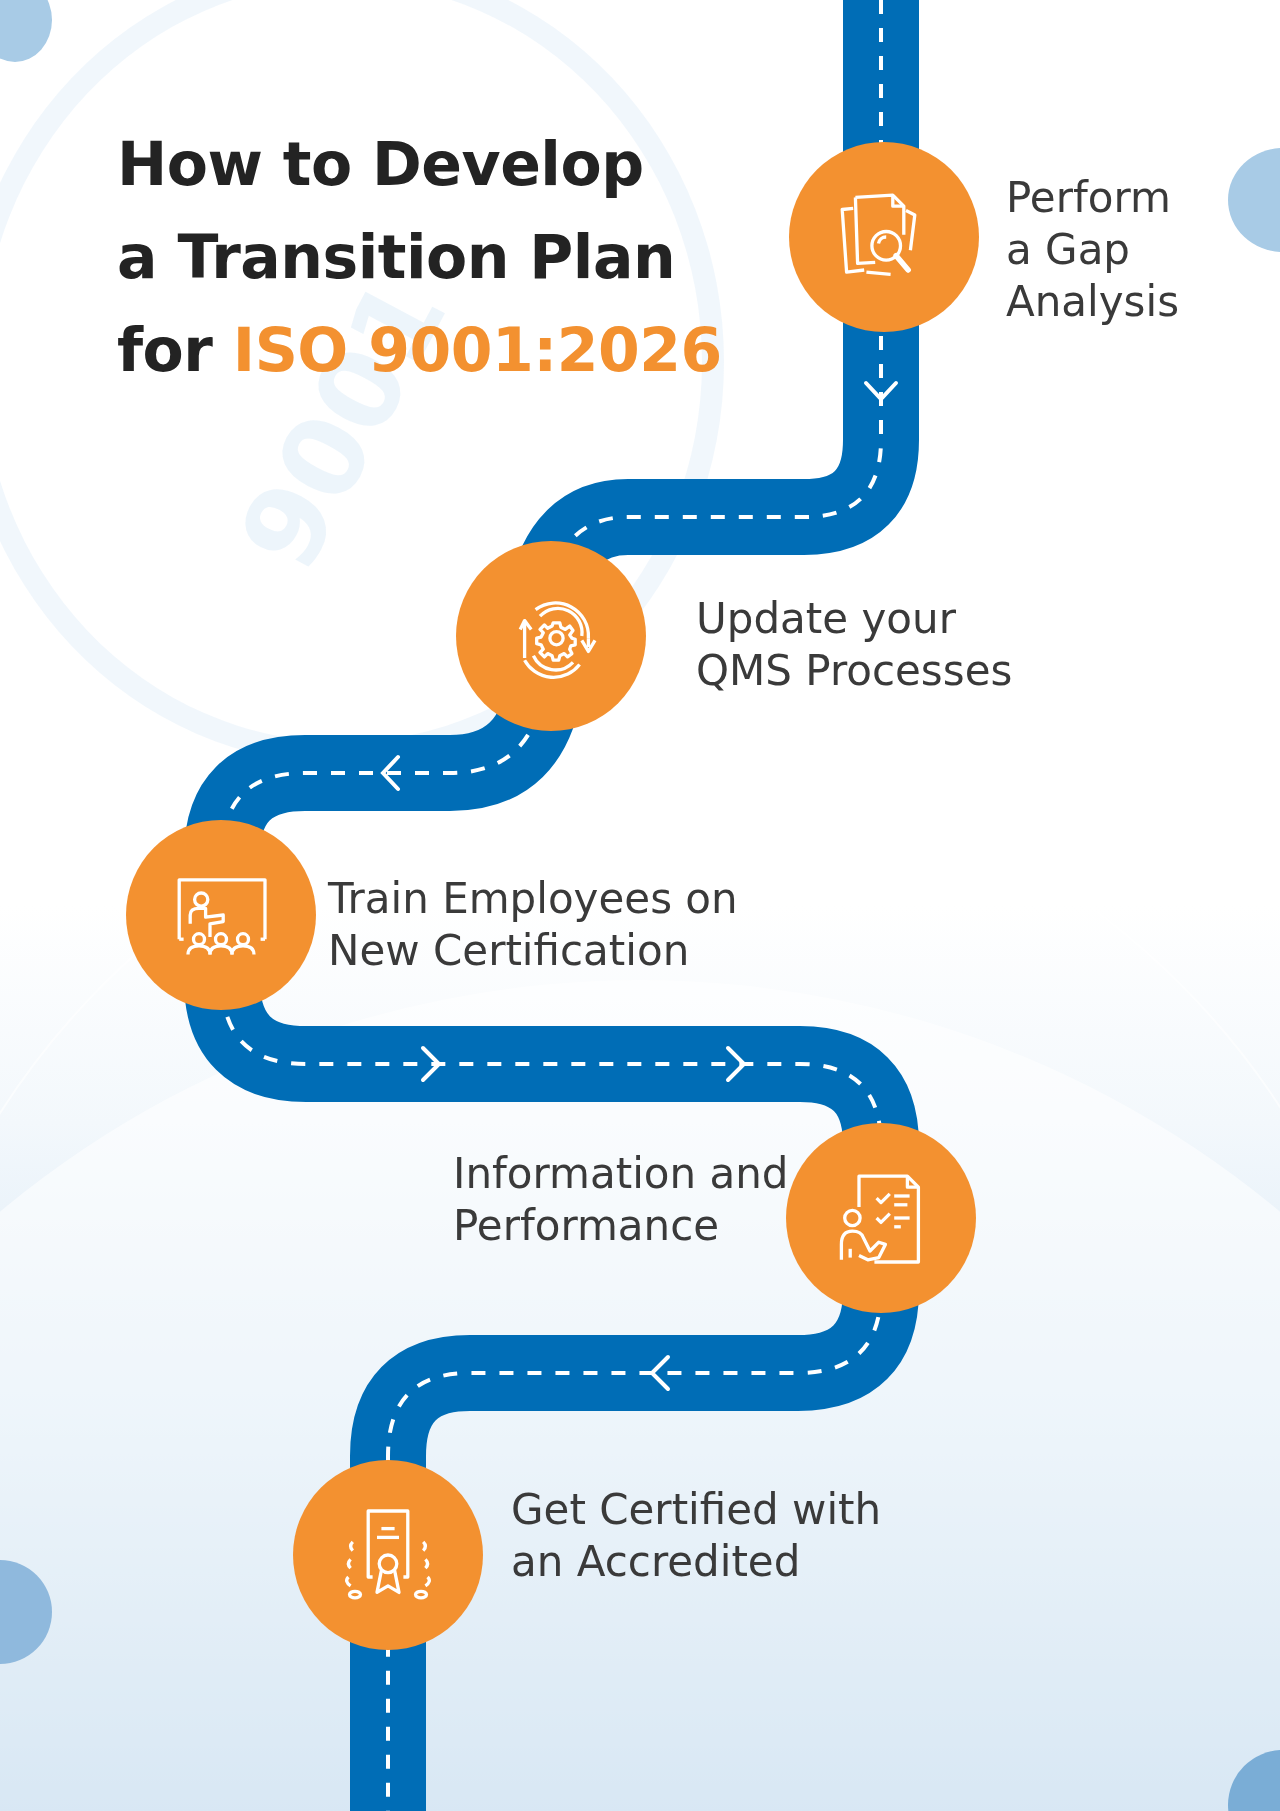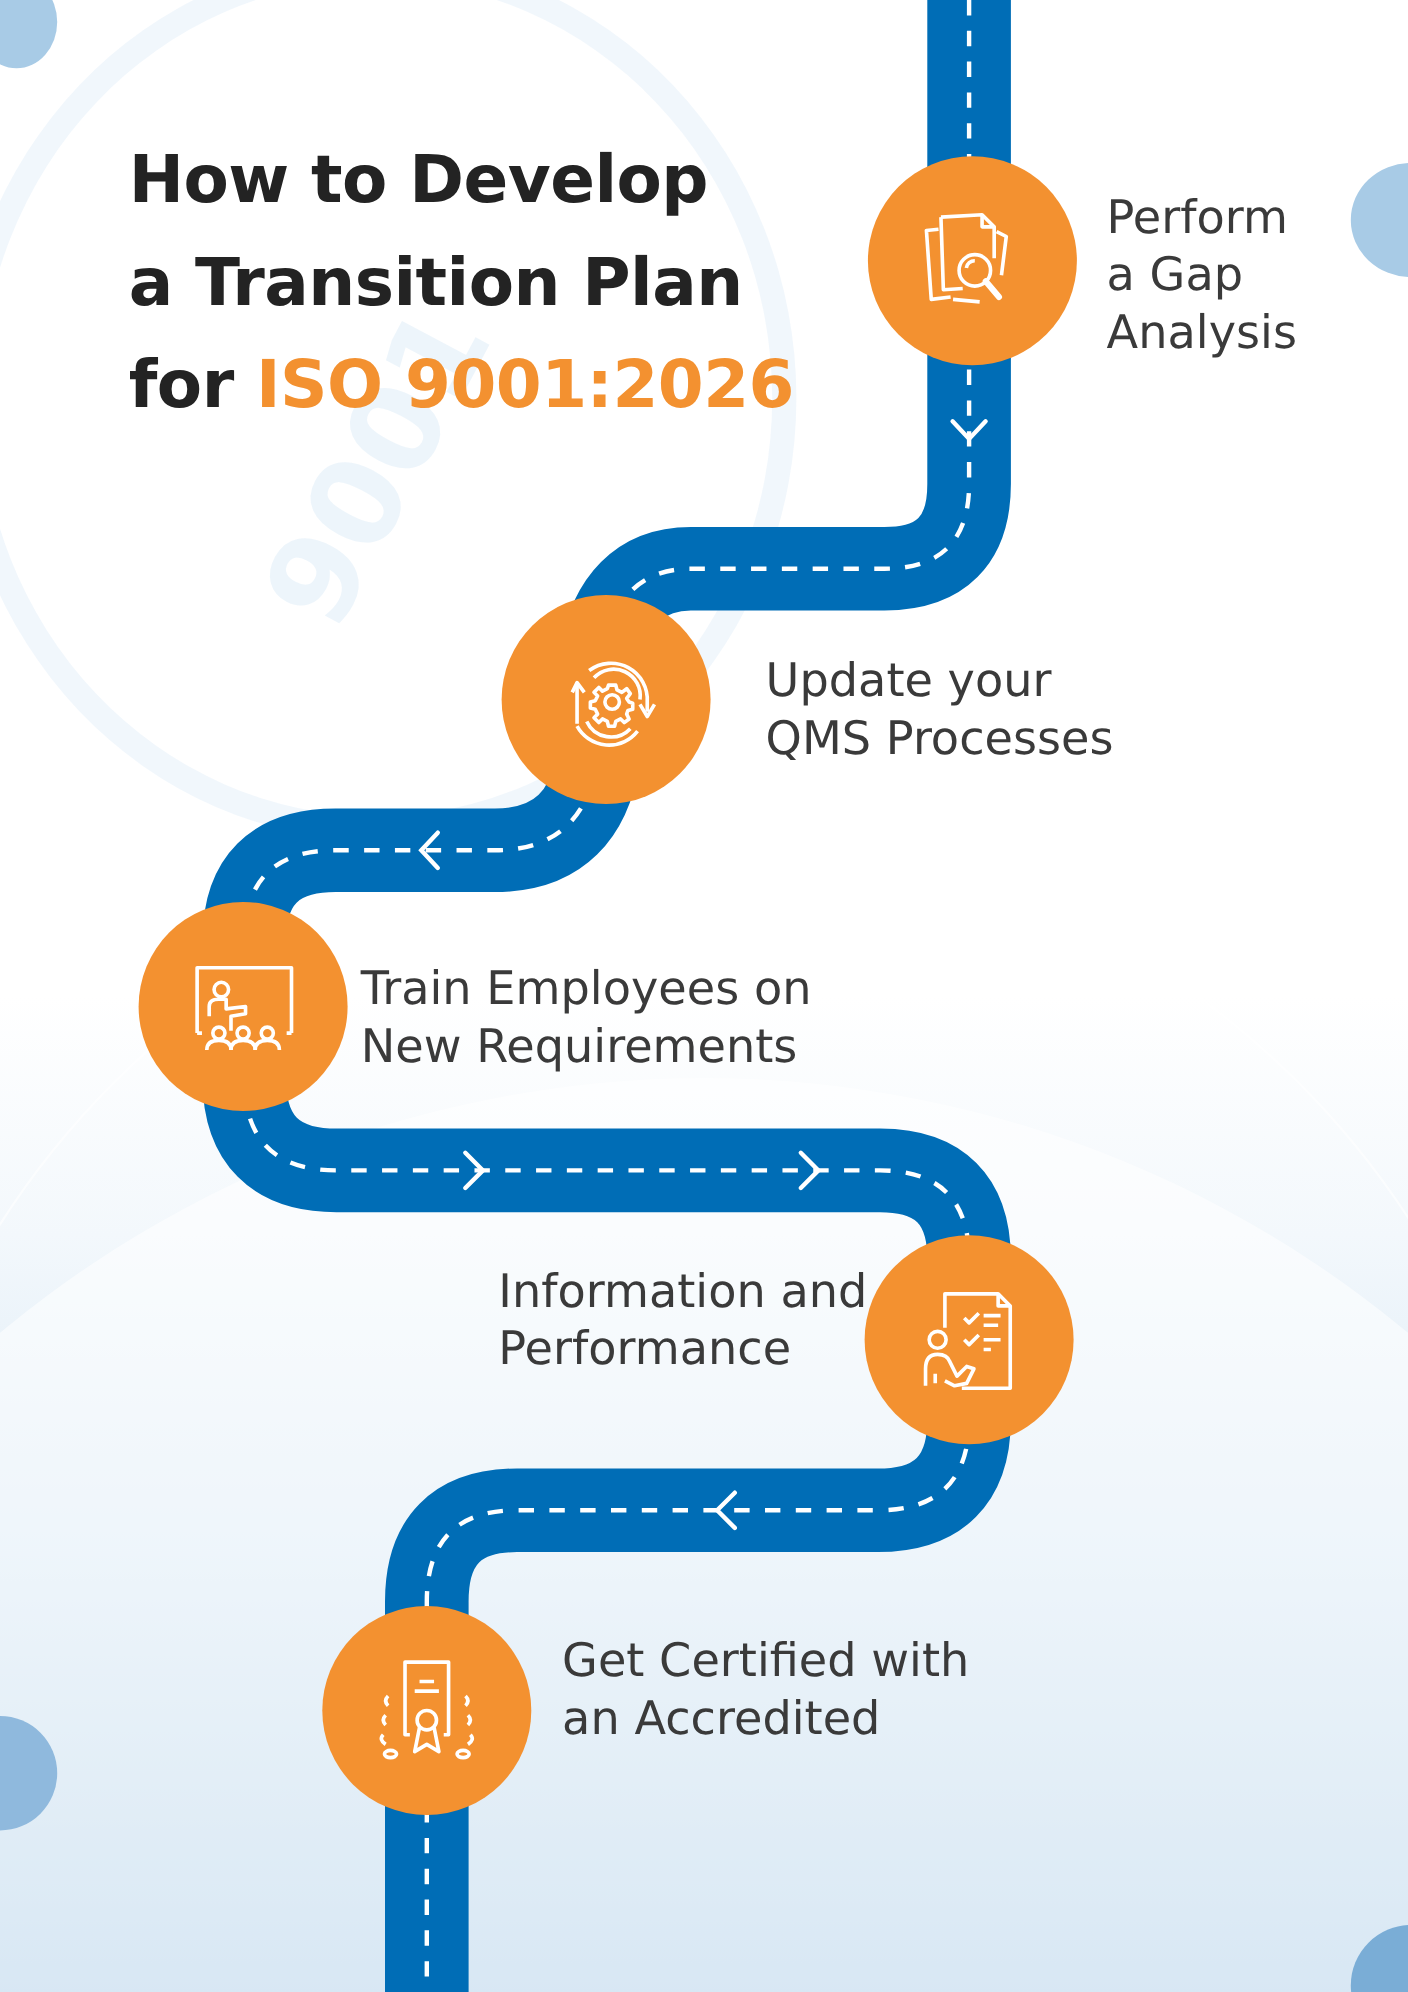--- a/index.html
+++ b/index.html
@@ -134,21 +134,21 @@
     <circle cx="30" cy="72" r="5"></circle>
       <circle cx="50" cy="72" r="5"></circle>
       <circle cx="70" cy="72" r="5"></circle>
     <path d="M20 86 Q20 78 30 78 Q40 78 40 86"></path>
     <path d="M40 86 Q40 78 50 78 Q60 78 60 86"></path>
     <path d="M60 86 Q60 78 70 78 Q80 78 80 86"></path>
   </svg>
 </div>
 <div class="step-label" style="left:328px; top:873px;">
   <span>Train Employees on</span>
-  <span>New Requirements</span>
+  <span>New Certification</span>
 </div>
 
 <div class="step-circle" style="left:786px; top:1123px;">
   <svg viewBox="0 0 100 100" fill="none" stroke="#fff" stroke-width="3" stroke-linejoin="round">
     <path d="M30 40 L30 12 L74 12 L84 22 L84 90 L44 90"></path>
     <path d="M74 12 L74 22 L84 22"></path>
     <path d="M46 32 L50 36 L58 28"></path>
       <path d="M62 30 L76 30"></path>
       <path d="M62 38 L74 38"></path>
     <path d="M46 50 L50 54 L58 46"></path>

